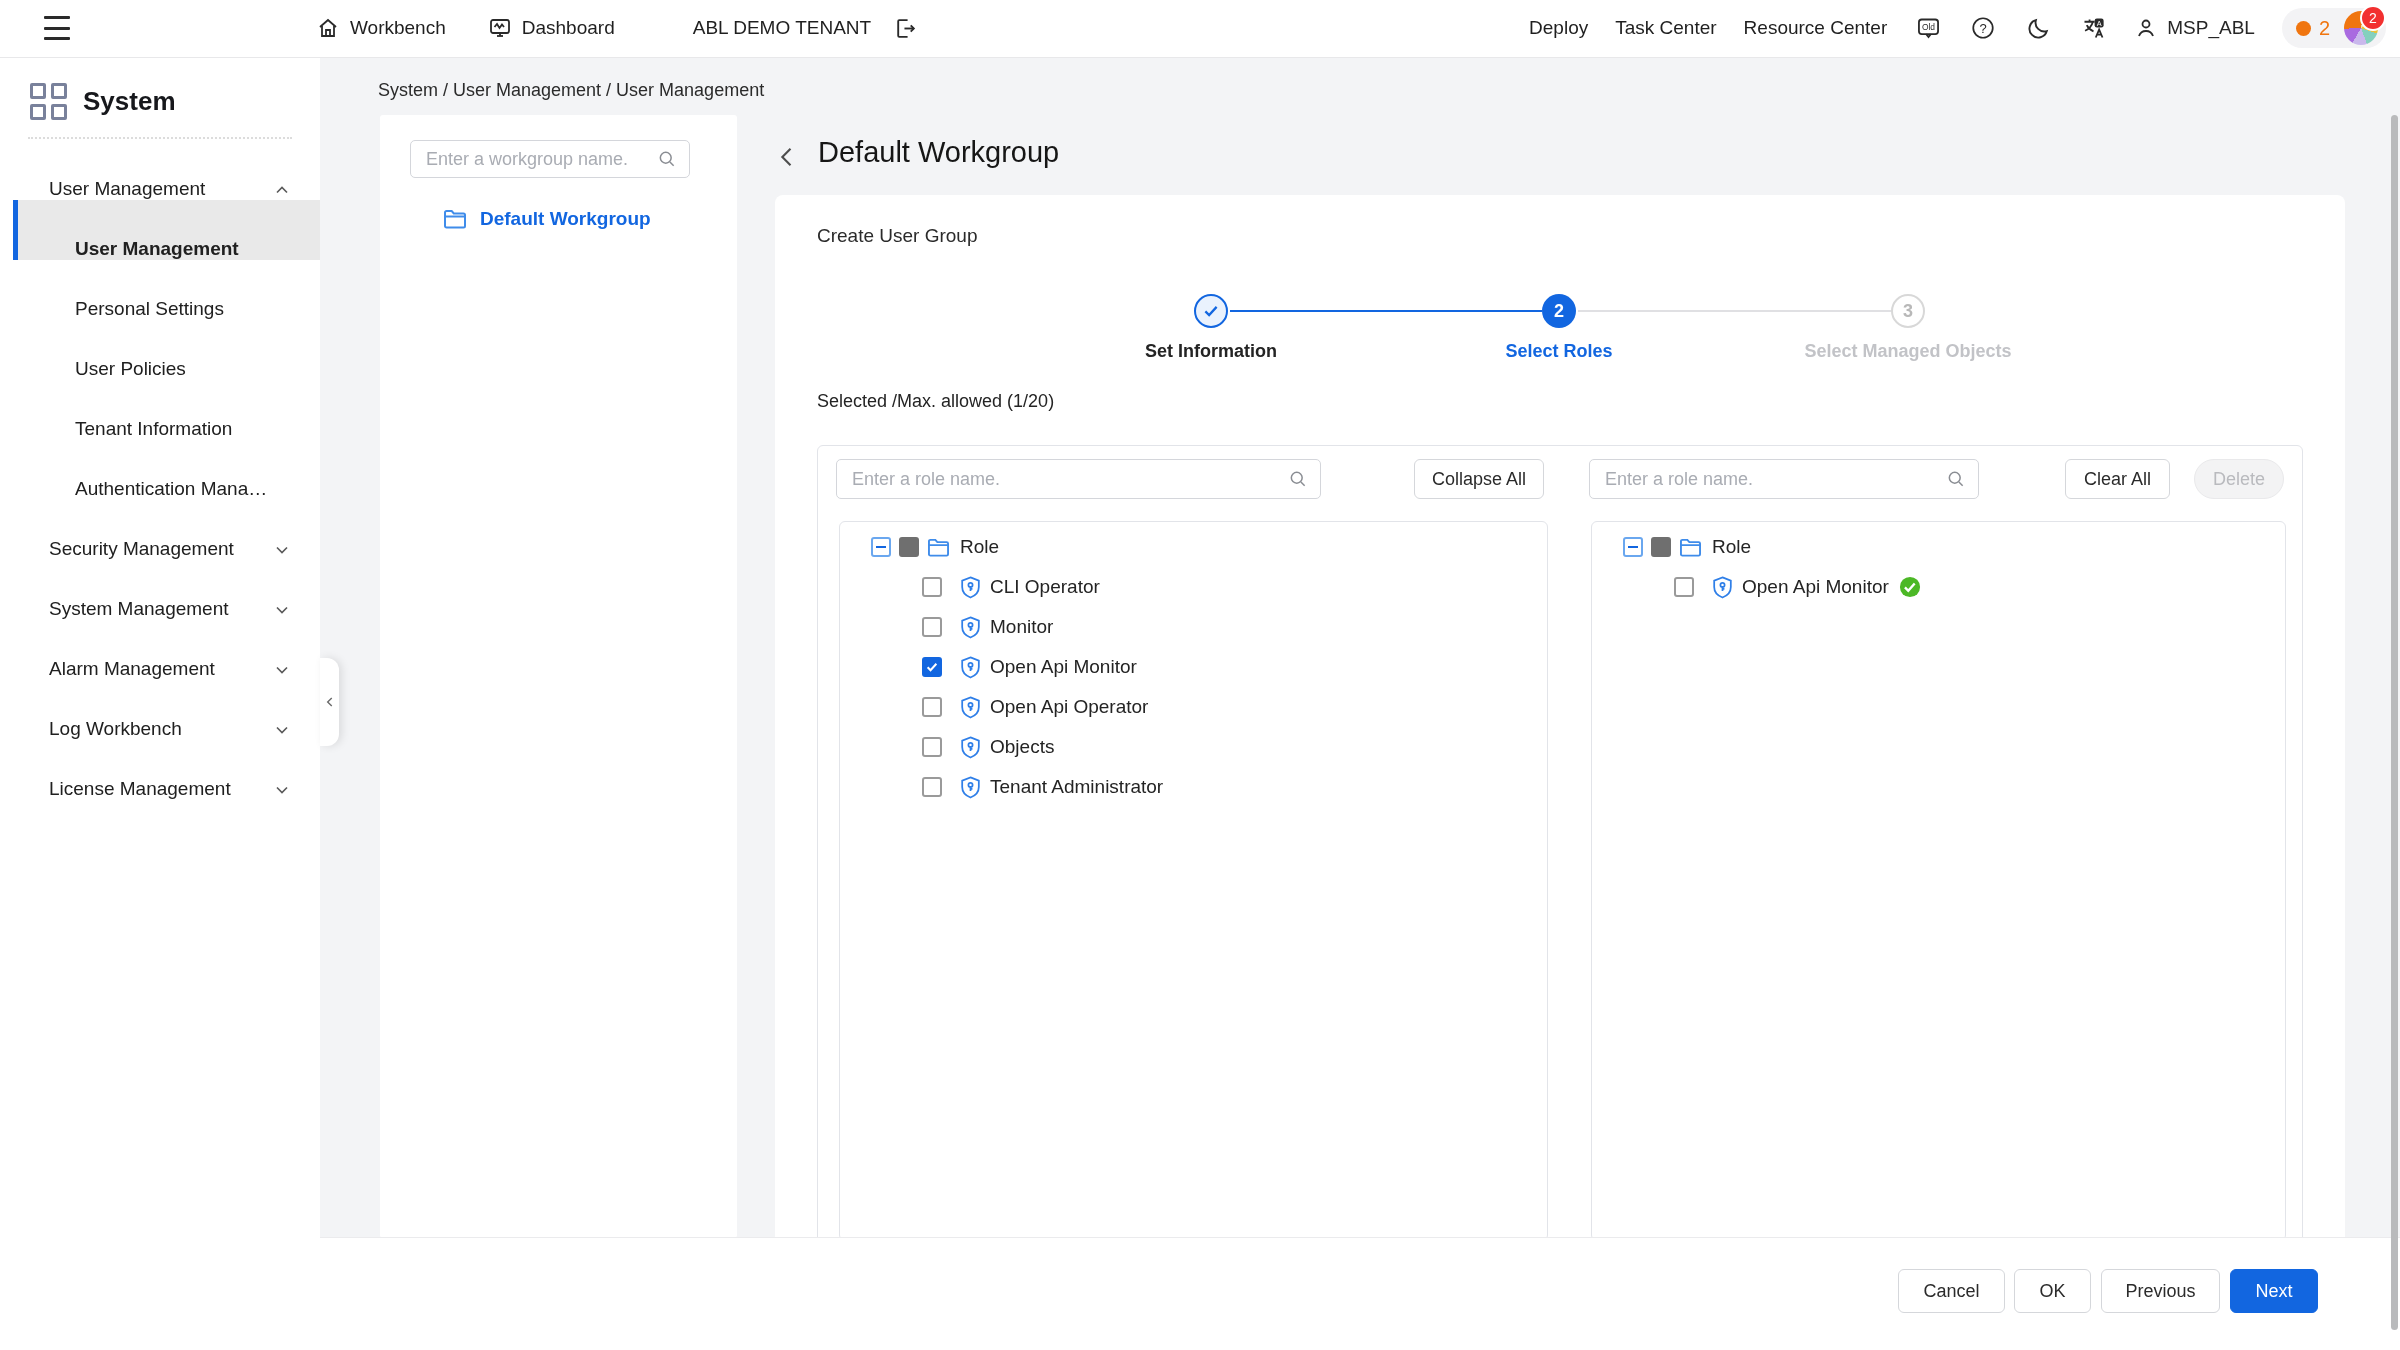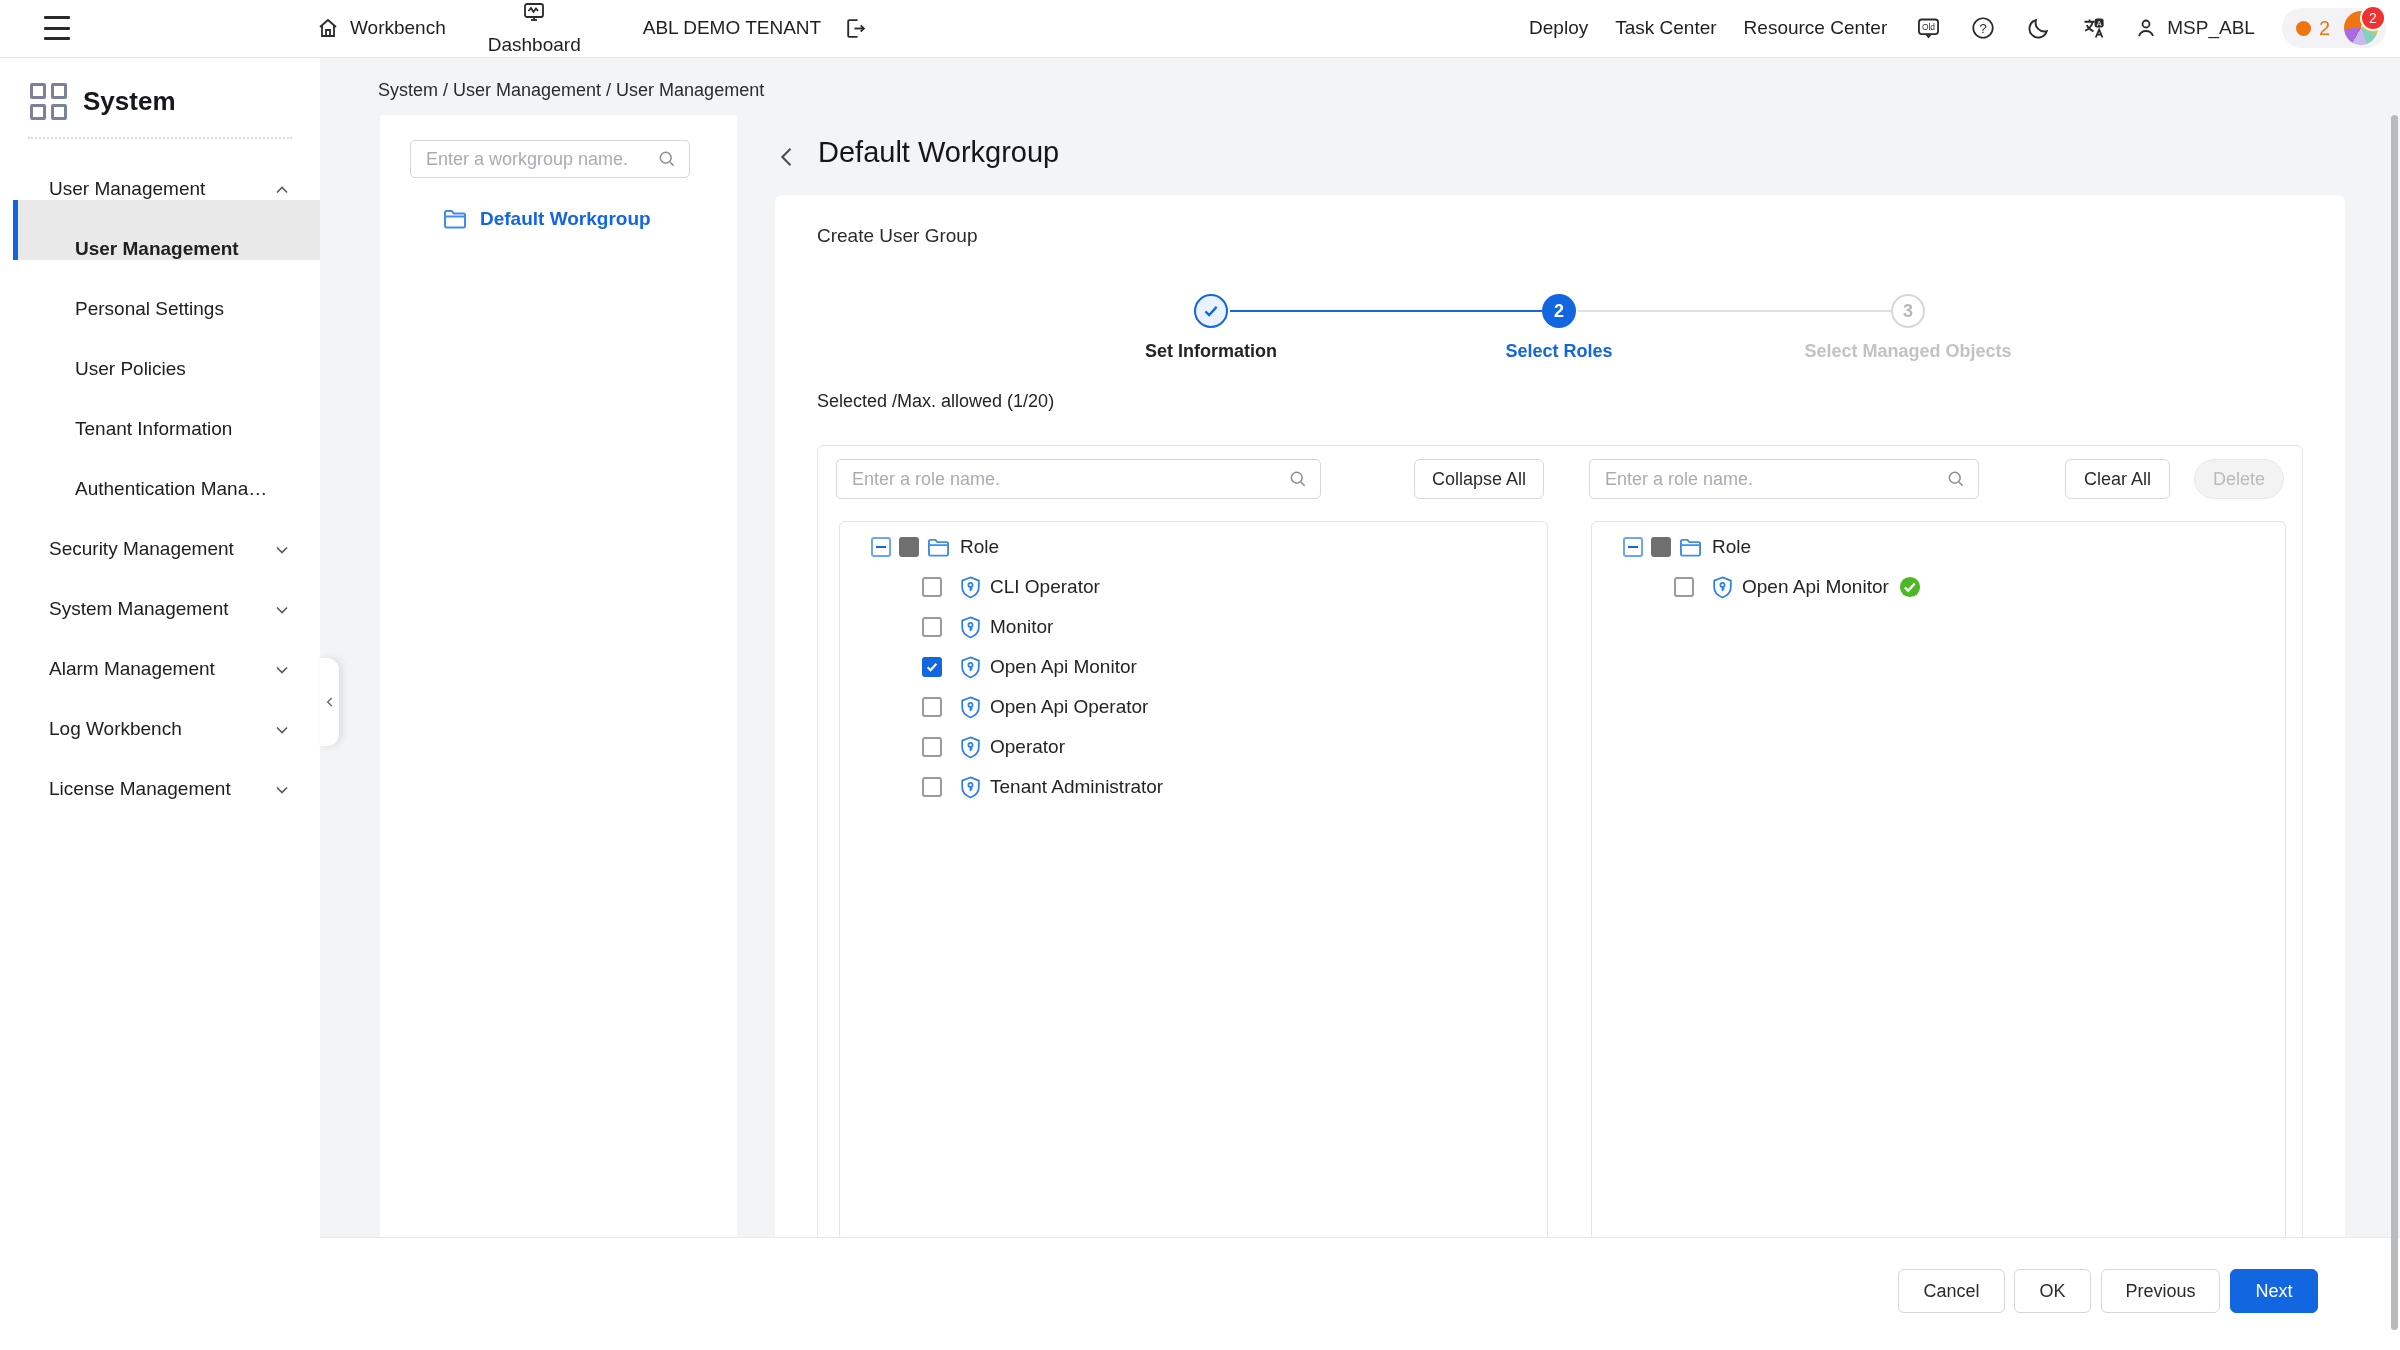--- a/index.html
+++ b/index.html
@@ -107,21 +107,21 @@
       <div class="nav-item" style="margin-right:42px;">
         <span>
           <svg width="24" height="24" viewBox="0 0 24 24" fill="none" stroke="#2a2a2a" stroke-width="1.8">
               <path d="M4 11 12 4l8 7"></path>
               <path d="M6 10v10h12V10"></path>
               <path d="M10 20v-6h4v6"></path>
             </svg>
         </span>
         <span>Workbench</span>
       </div>
-      <div class="nav-item" style="margin-right:62px;flex-direction:column;">
+      <div class="nav-item" style="margin-right:78px;">
         <span>
           <svg width="24" height="24" viewBox="0 0 24 24" fill="none" stroke="#2a2a2a" stroke-width="1.8">
               <rect x="3" y="4" width="18" height="13" rx="2"></rect>
               <path d="M6.5 11l2.5-3 2.5 4 2.5-3.5 2 2.5"></path>
               <path d="M9 20h6"></path>
               <path d="M12 17v3"></path>
             </svg>
         </span>
         <span>Dashboard</span>
       </div>
@@ -410,21 +410,21 @@
           </div>
           <div class="tree-row child">
             <span class="cb"></span>
             <span>
                 <svg width="21" height="23" viewBox="0 0 24 26" fill="none" stroke="#2f7fe8" stroke-width="2">
                   <path d="M12 1.5l9.5 3.6v7.4c0 6-3.9 9.9-9.5 11.9-5.6-2-9.5-5.9-9.5-11.9V5.1z"></path>
                   <circle cx="12" cy="10" r="2.4"></circle>
                   <path d="M12 12.4v4.6M12 14.6h2.2"></path>
                 </svg>
               </span>
-            <span class="tree-label">Operator</span>
+            <span class="tree-label">Objects</span>
           </div>
           <div class="tree-row child">
             <span class="cb"></span>
             <span>
                 <svg width="21" height="23" viewBox="0 0 24 26" fill="none" stroke="#2f7fe8" stroke-width="2">
                   <path d="M12 1.5l9.5 3.6v7.4c0 6-3.9 9.9-9.5 11.9-5.6-2-9.5-5.9-9.5-11.9V5.1z"></path>
                   <circle cx="12" cy="10" r="2.4"></circle>
                   <path d="M12 12.4v4.6M12 14.6h2.2"></path>
                 </svg>
               </span>

